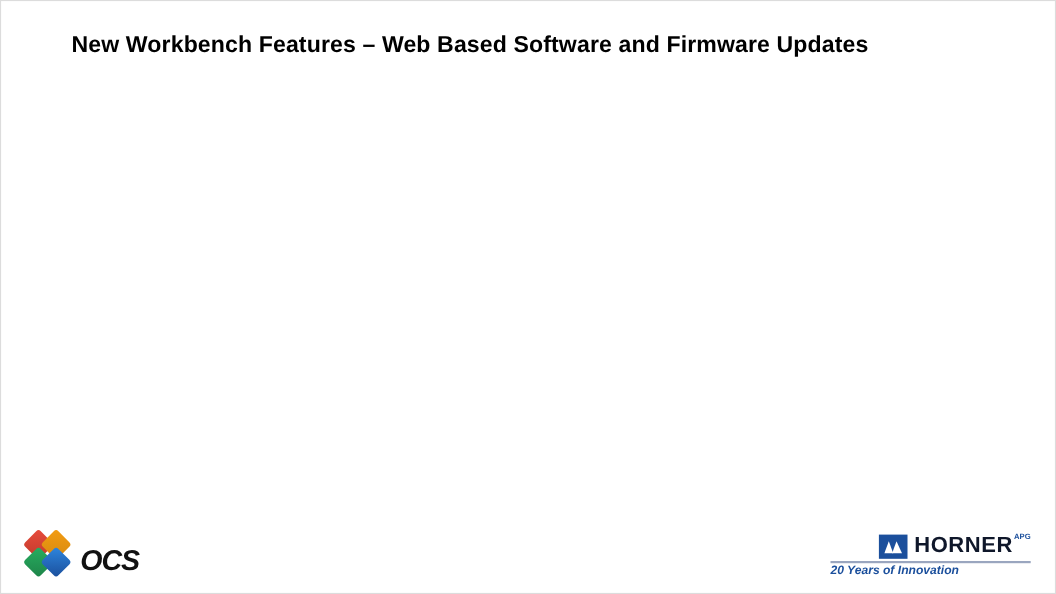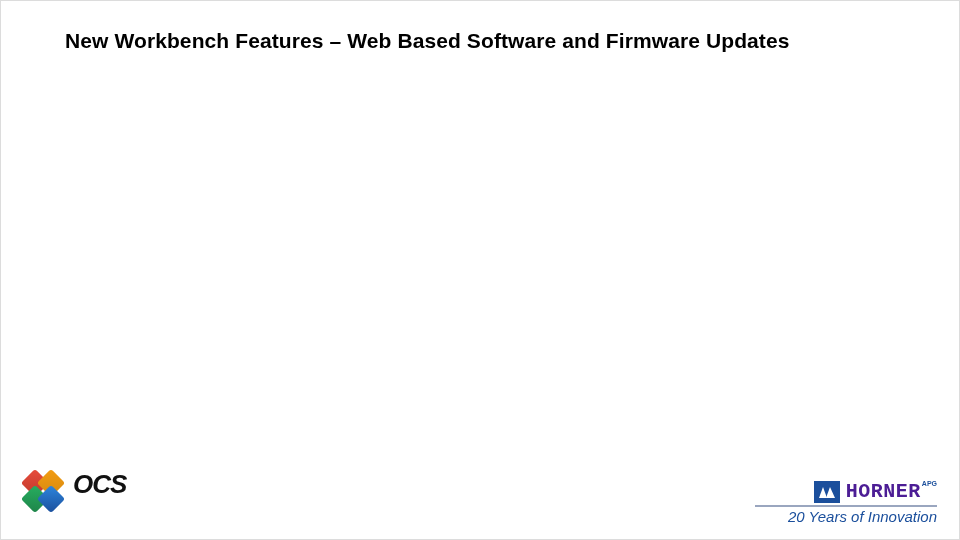--- a/index.html
+++ b/index.html
@@ -38,21 +38,21 @@
       height: 82px;
     }
     
     .ocs-logo {
       position: absolute;
       left: 20px;
       bottom: 14px;
       width: 140px;
       height: 56px;
       display: flex;
-      align-items: flex-start;
+      align-items: flex-end;
     }
     .ocs-swirl {
       position: relative;
       width: 44px;
       height: 44px;
     }
     .diamond {
       position: absolute;
       width: 20px;
       height: 20px;
@@ -92,44 +92,44 @@
       background: #1b4f9c;
       position: relative;
       display: inline-flex;
       align-items: center;
       justify-content: center;
     }
     .horner-square svg { display: block; }
     .horner-name {
       font-size: 20px;
       font-weight: 800;
-      color: #4c1d95;
+      color: #0f172a;
       letter-spacing: 0.5px;
-      font-family: Liberation Mono, monospace;
+      font-family: Liberation Sans, sans-serif;
       position: relative;
       text-align: right;
     }
     .horner-apg {
       font-size: 7px;
       font-weight: 700;
       color: #1b4f9c;
       margin-left: 1px;
       vertical-align: top;
     }
     .horner-rule {
       height: 2px;
       background: #9aa6bf;
       margin: 2px 0 1px 0;
     }
     .horner-tag {
-      font-size: 15px;
+      font-size: 11px;
       font-style: italic;
-      font-weight: 400;
+      font-weight: 700;
       color: #1b4f9c;
-      text-align: right;
+      text-align: left;
     }
   </style>
 </head>
 <body>
 
 <div class="slide">
 
   <div class="title">New Workbench Features – Web Based Software and Firmware Updates</div>
 
 

